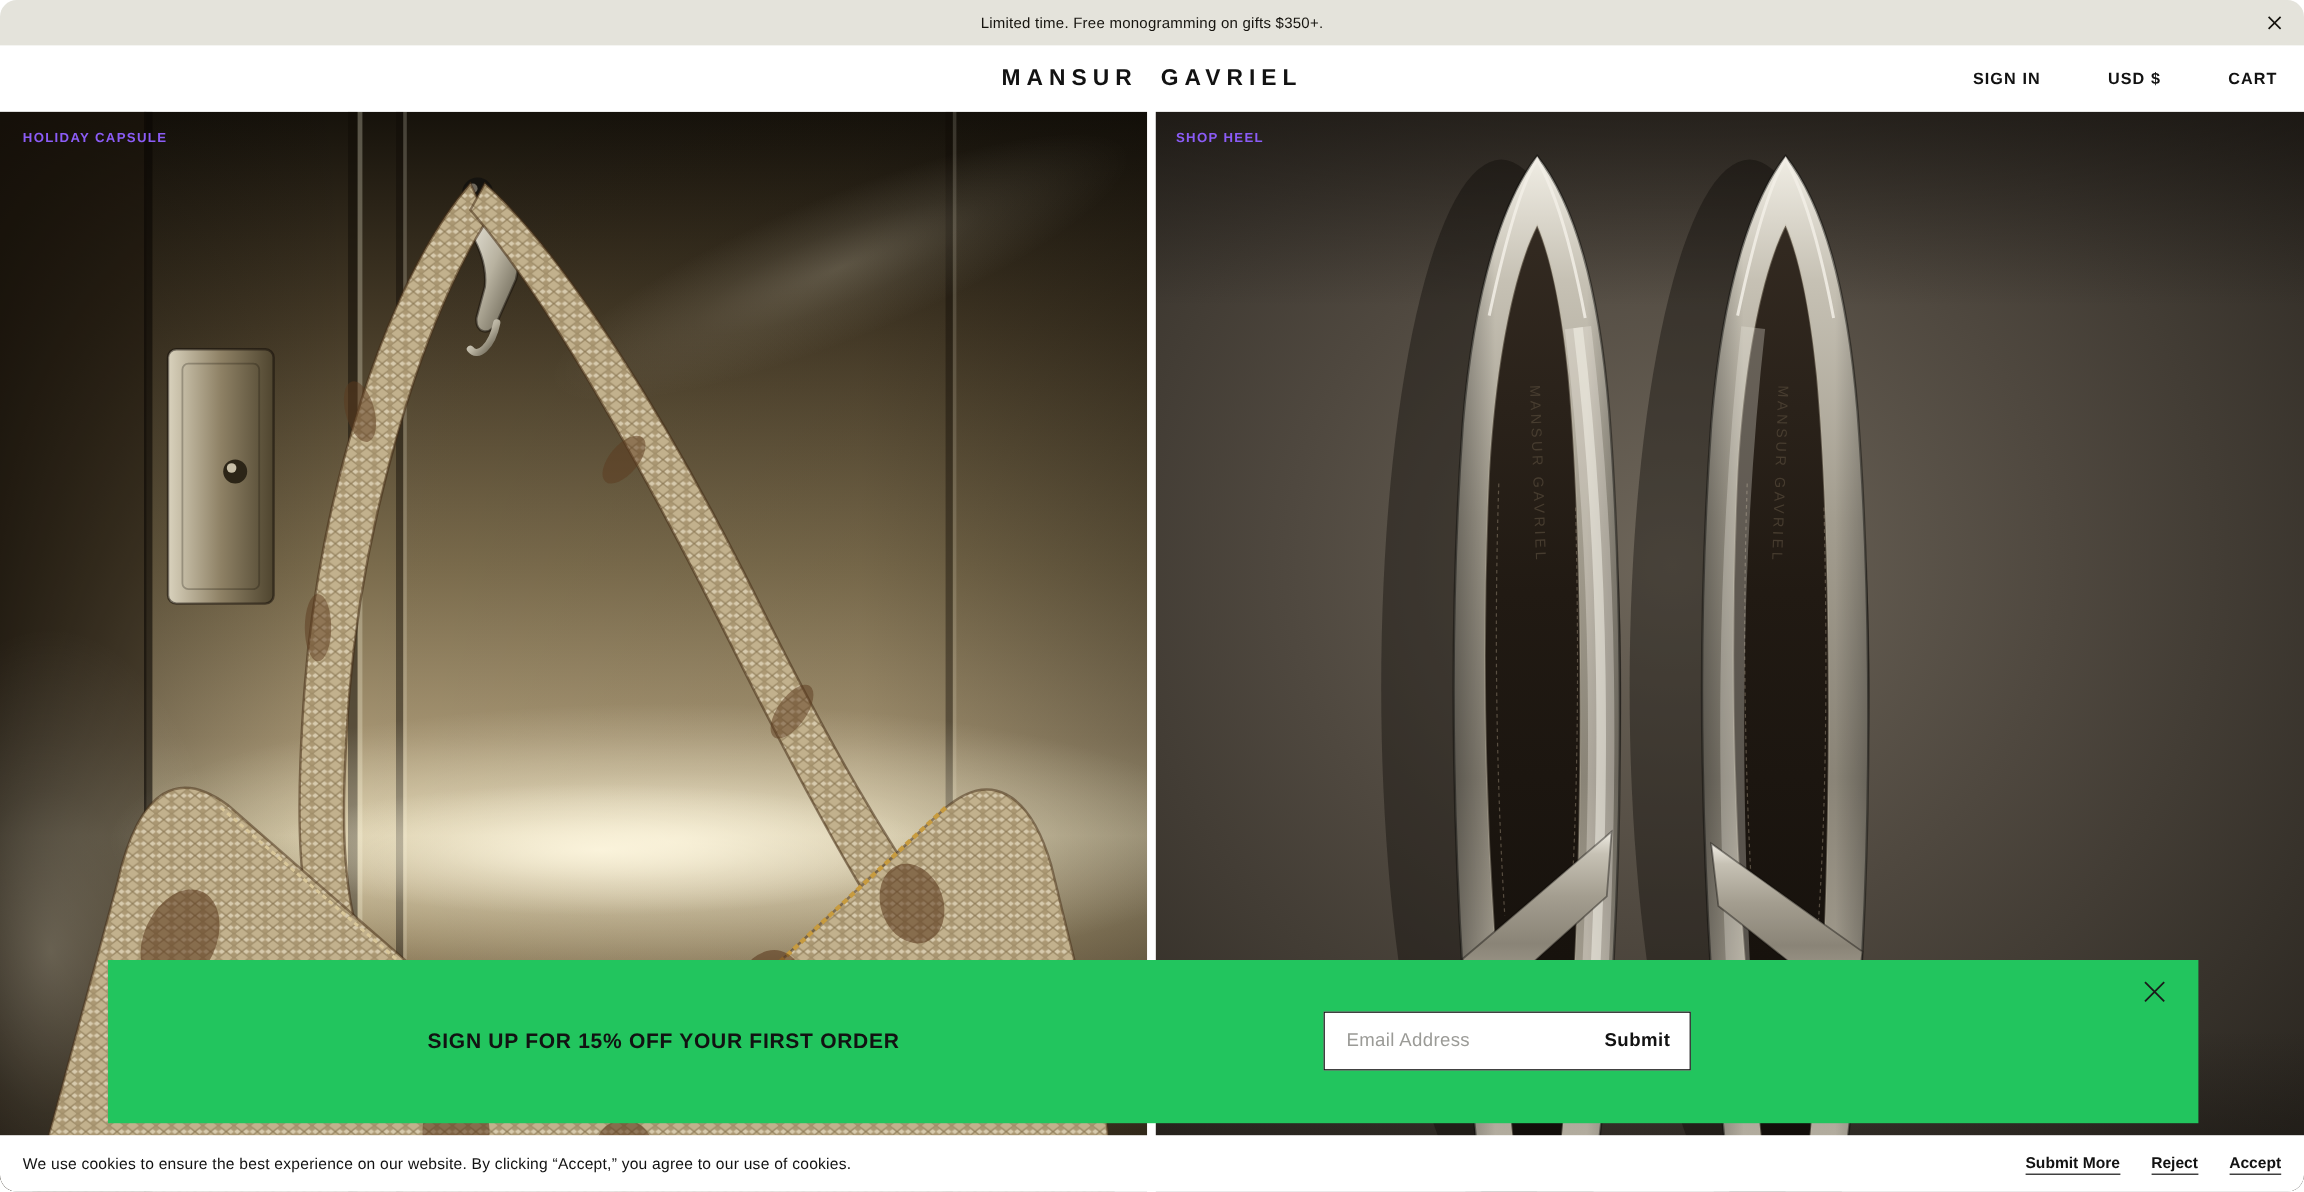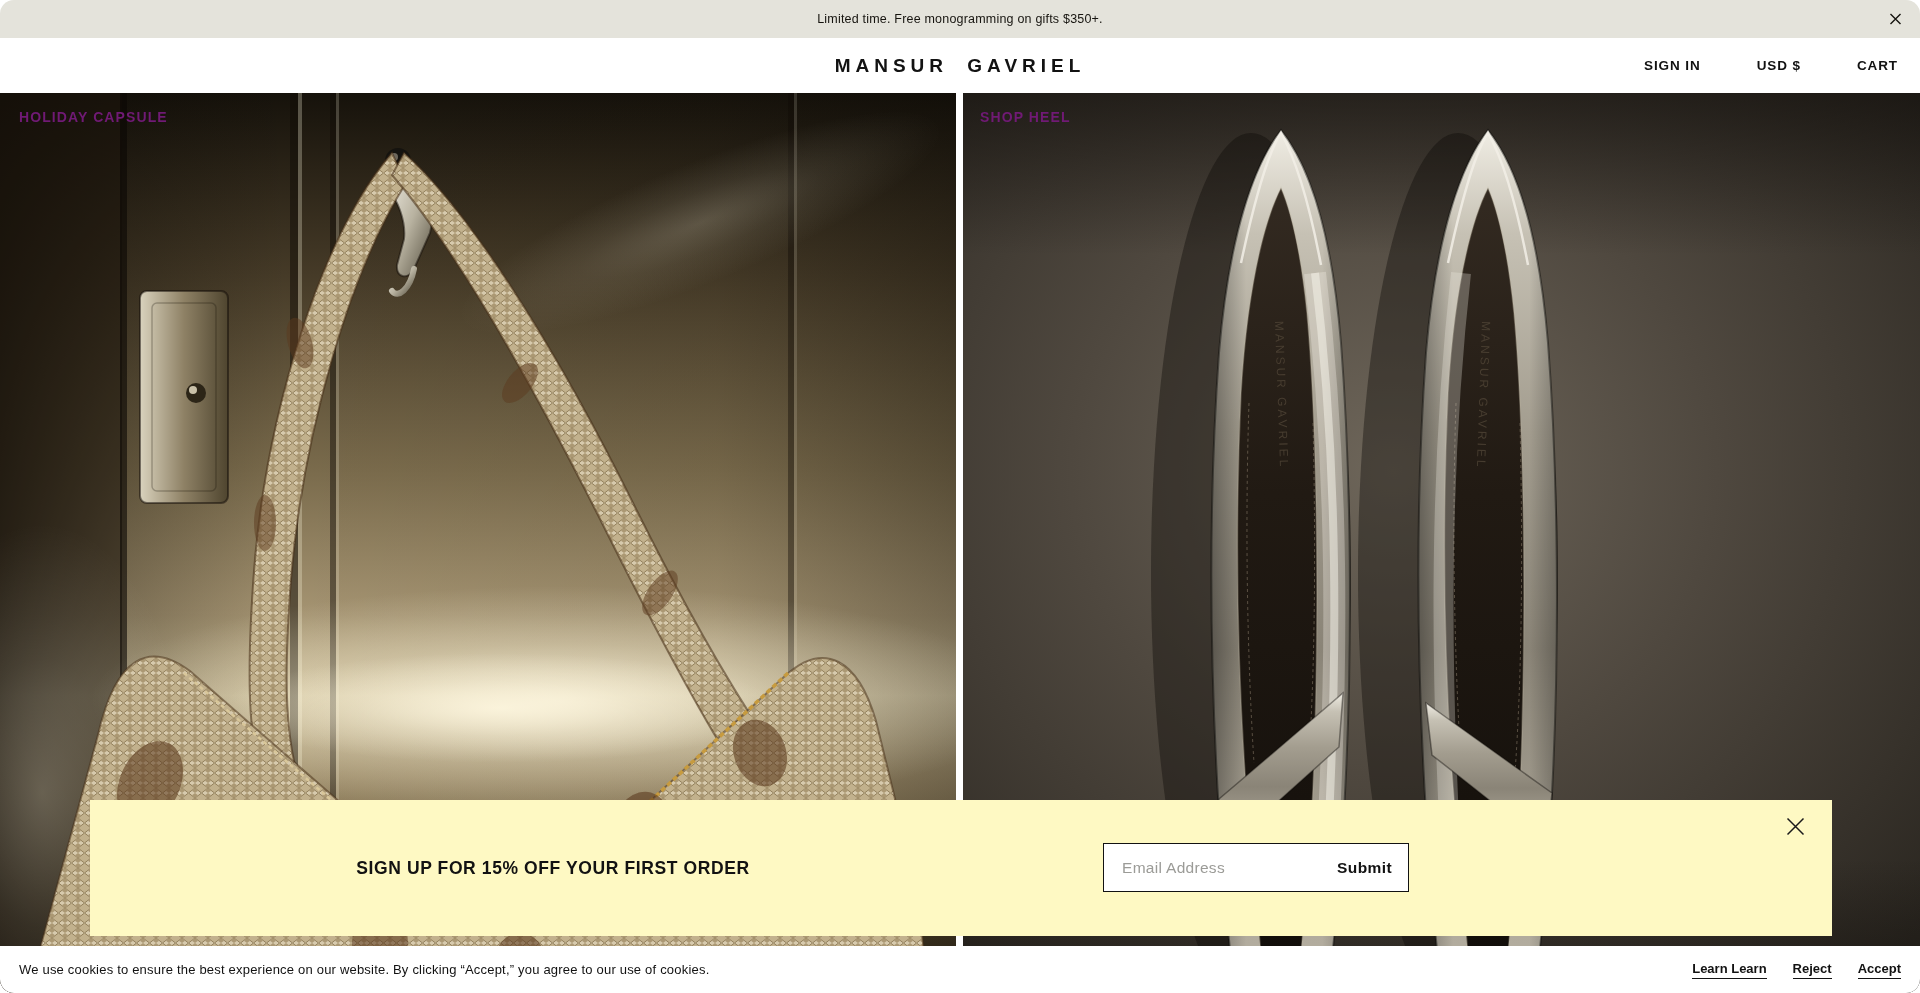--- a/index.html
+++ b/index.html
@@ -25,26 +25,26 @@
     font-size:19px; font-weight:700; letter-spacing:5px; word-spacing:9px; white-space:nowrap; }
   .nav-right { margin-left:auto; display:flex; gap:56px; }
 
   
   .hero { position:absolute; top:93px; left:0; width:1920px; height:900px; display:flex; background:#fff; }
   .panel { position:relative; height:100%; cursor:pointer; }
   .panel-left { width:956px; }
   .panel-gap { width:7px; background:#fff; }
   .panel-right { width:957px; }
   .panel svg { display:block; width:100%; height:100%; }
-  .panel-label { position:absolute; top:16px; left:19px; color:#701a75;
-    font-size:14px; font-weight:700; letter-spacing:1.1px; pointer-events:none; }
+  .panel-label { position:absolute; top:16px; left:19px; color:#8b5cf6;
+    font-size:11px; font-weight:700; letter-spacing:1.1px; pointer-events:none; }
 
   
   .newsletter { position:absolute; left:90px; top:800px; width:1742px; height:136px;
-    background:#fef9c3; z-index:10; }
+    background:#22c55e; z-index:10; }
   .newsletter-heading { position:absolute; left:463px; top:50%; transform:translate(-50%,-50%);
     font-size:17.5px; font-weight:600; letter-spacing:.6px; white-space:nowrap; color:#121212; }
   .newsletter-close { position:absolute; right:22px; top:12px; }
   .email-form { position:absolute; left:1013px; top:43px; width:306px; height:49px;
     border:1px solid #121212; display:flex; align-items:center; background:#fff; }
   .email-input { flex:1; min-width:0; border:none; outline:none; background:transparent;
     padding:0 6px 0 18px; font-size:15.5px; color:#121212; font-family:inherit; letter-spacing:.3px; }
   .email-input::placeholder { color:#9b9b97; }
   .submit-btn { border:none; background:none; cursor:pointer; font-family:inherit;
     font-size:15.5px; font-weight:600; letter-spacing:.4px; color:#121212; padding:0 16px 0 8px; }
@@ -271,19 +271,19 @@
     <button class="icon-btn newsletter-close">
       <svg width="21" height="21" viewBox="0 0 21 21">
         <path d="M2.5,2.5 L18.5,18.5 M18.5,2.5 L2.5,18.5" stroke="#1a1a1a" stroke-width="1.5" fill="none"></path>
       </svg>
     </button>
   </div>
 
   <div class="cookie">
     <span class="cookie-text">We use cookies to ensure the best experience on our website. By clicking “Accept,” you agree to our use of cookies.</span>
     <div class="cookie-links">
-      <a class="cookie-link">Learn Learn</a>
+      <a class="cookie-link">Submit More</a>
       <a class="cookie-link">Reject</a>
       <a class="cookie-link">Accept</a>
     </div>
   </div>
 
 </div>
 
 </body></html>

